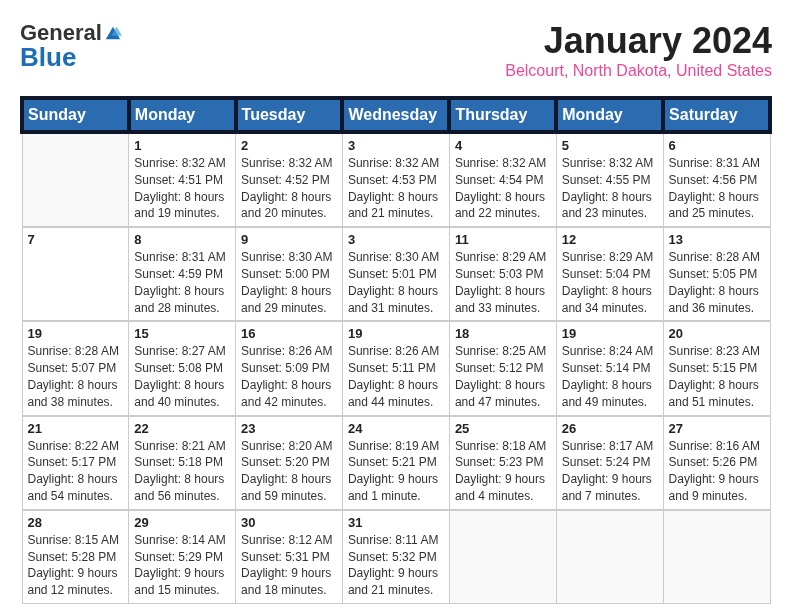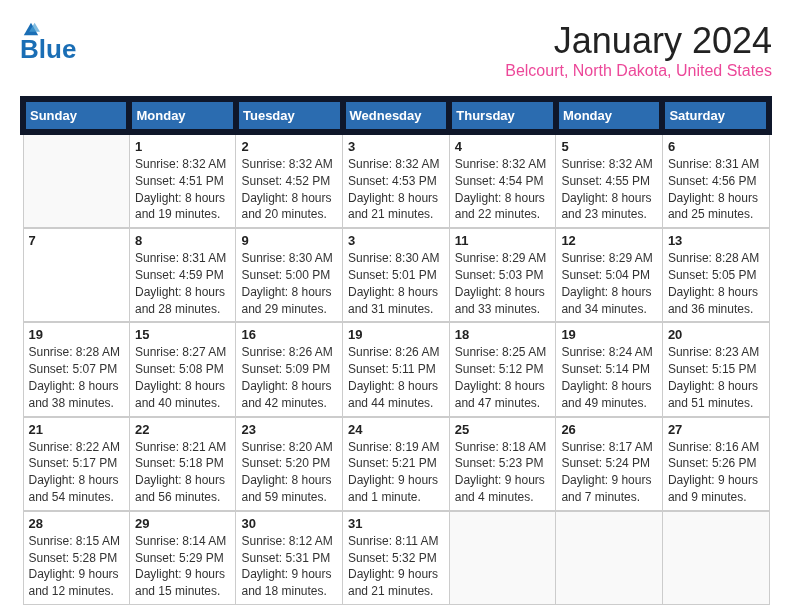--- a/index.html
+++ b/index.html
@@ -32,40 +32,40 @@
       width: 18px;
       height: 18px;
       margin-left: 2px;
       display: inline-block;
     }
     .title-area {
       text-align: right;
     }
     .month-title {
       font-size: 36px;
-      font-weight: normal;
+      font-weight: bold;
       color: #222;
     }
     .location-title {
       font-size: 16px;
       color: #ec4899;
     }
     .calendar {
       width: 100%;
       border-collapse: collapse;
       font-size: 11px;
     }
     .calendar th {
       background: #2b6cb0;
       color: #fff;
       padding: 6px 4px;
       text-align: left;
       font-weight: bold;
-      font-size: 13px;
-      border: 6px solid #0f172a;
+      font-size: 16px;
+      border: 4px solid #0f172a;
     }
     .calendar td {
       vertical-align: top;
       border: 1px solid #ccc;
       padding: 4px 5px;
       width: 107px;
       min-height: 80px;
       background: #fff;
     }
     .calendar td.empty {
@@ -83,20 +83,21 @@
       font-size: 12px;
       line-height: 1.4;
     }
   </style>
 </head>
 <body>
 
 <div class="header">
   <div class="logo">
     <div class="logo-text">
+      <span class="logo-general">General</span>
       <svg class="logo-icon" viewBox="0 0 20 18" xmlns="http://www.w3.org/2000/svg">
         <polygon points="10,2 18,16 2,16" fill="#1a6eb5"></polygon>
         <polygon points="14,2 20,12 8,12" fill="#4a9fd4" opacity="0.7"></polygon>
       </svg>
     </div>
     <div style="font-size:26px; font-weight:bold; color:#1a6eb5; margin-top:-4px;">Blue</div>
   </div>
   <div class="title-area">
     <div class="month-title">January 2024</div>
     <div class="location-title">Belcourt, North Dakota, United States</div>

